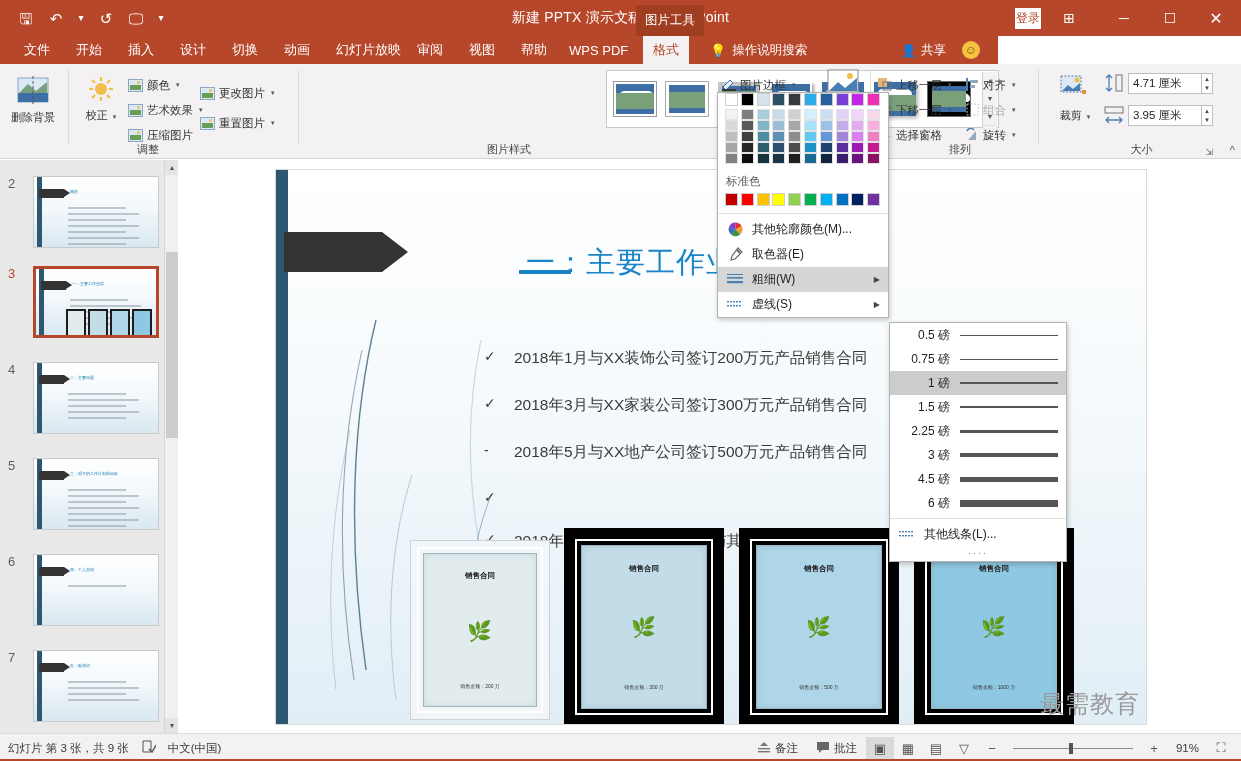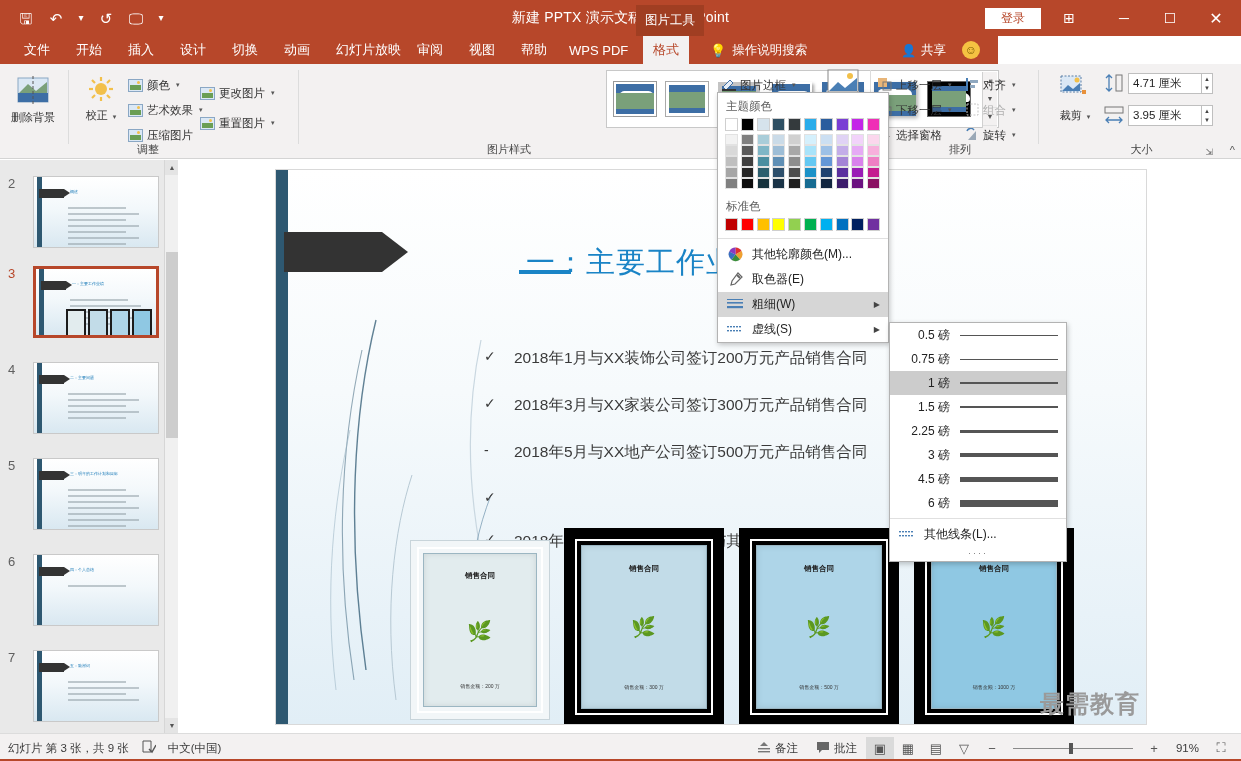--- a/index.html
+++ b/index.html
@@ -25,21 +25,21 @@
     position:absolute; left:0; top:0; width:1241px; height:36px;
     display:flex; align-items:center; justify-content:center;
     font-size:14px; color:#fff; letter-spacing:.2px;
   }
   #ctx-tab-label {
     position:absolute; left:636px; top:5px; width:68px; height:31px;
     background:#a03e22; color:#fff; font-size:12.5px;
     display:flex; align-items:center; justify-content:center;
   }
   #signin {
-    position:absolute; right:200px; top:8px; height:21px; padding:0 16px;
+    position:absolute; right:200px; top:8px; height:21px; padding:0 1px;
     background:#fff; color:#b7472a; font-size:12px;
     display:flex; align-items:center; justify-content:center;
   }
   #ribbon-display { position:absolute; right:158px; top:7px; width:28px; height:22px;
      display:flex; align-items:center; justify-content:center; color:#fff; font-size:14px; }
   .wbtn { position:absolute; top:0; width:46px; height:36px; display:flex;
      align-items:center; justify-content:center; color:#fff; font-size:14px; }
   #w-min { right:94px; } #w-max { right:48px; } #w-close { right:2px; font-size:16px; }
 
   
@@ -166,21 +166,21 @@
   .bmark { width:30px; flex:none; color:#3a3a3a; font-size:14px; }
   
   .cert-outer { position:absolute; }
   .cert-paper { position:relative; width:100%; height:100%; }
   .cert-title { position:absolute; top:11%; width:100%; text-align:center;
      font-size:7.5px; color:#222; font-weight:bold; }
   .cert-amt { position:absolute; bottom:11%; width:100%; text-align:center;
      font-size:5px; color:#333; }
   .wreath { position:absolute; left:50%; top:44%; transform:translateX(-50%);
      font-size:20px; color:#fff; line-height:1; }
-  #watermark { position:absolute; right:6px; bottom:4px; font-size:24px; font-weight:bold;
+  #watermark { position:absolute; right:6px; bottom:4px; font-size:24px; font-weight:normal;
      color:#9a9a9a; letter-spacing:1px; }
 
   
   #colormenu { position:absolute; left:717px; top:92px; width:172px;
      background:#fff; border:1px solid #b3b3b3; box-shadow:1px 2px 5px rgba(0,0,0,.22);
      z-index:40; }
   .menu-head { padding:6px 0 4px 8px; font-size:11.5px; color:#5f5f5f; }
   .swatchgrid { padding:0 7px 4px; display:grid; grid-template-columns:repeat(10,1fr); gap:2px; }
   .sw { width:13px; height:13px; border:1px solid #cfcfcf; }
   .sw-col { display:flex; flex-direction:column; }
@@ -503,21 +503,20 @@
         <div>▲</div>
         <div>▼</div>
       </div>
     <div class="grp-label">大小</div>
     <div style="position:absolute;right:28px;bottom:2px;font-size:9px;color:#666">⇲</div>
   </div>
   <div style="position:absolute;right:6px;bottom:2px;font-size:11px;color:#555">^</div>
 </div>
 
 <div id="colormenu">
-  <div class="menu-head">主题颜色</div>
   <div class="swatchgrid" id="theme-grid">
       <div class="sw-col">
         <div class="sw" style="background: rgb(255, 255, 255); margin-bottom: 3px; border: 1px solid rgb(207, 207, 207);"></div>
         <div class="sw" style="background: rgb(242, 242, 242); height: 11px; border: 1px solid rgb(226, 226, 226);"></div>
         <div class="sw" style="background: rgb(217, 217, 217); height: 11px; border: 1px solid rgb(226, 226, 226);"></div>
         <div class="sw" style="background: rgb(191, 191, 191); height: 11px; border: 1px solid rgb(226, 226, 226);"></div>
         <div class="sw" style="background: rgb(166, 166, 166); height: 11px; border: 1px solid rgb(226, 226, 226);"></div>
         <div class="sw" style="background: rgb(128, 128, 128); height: 11px; border: 1px solid rgb(226, 226, 226);"></div>
       </div>
       <div class="sw-col">

